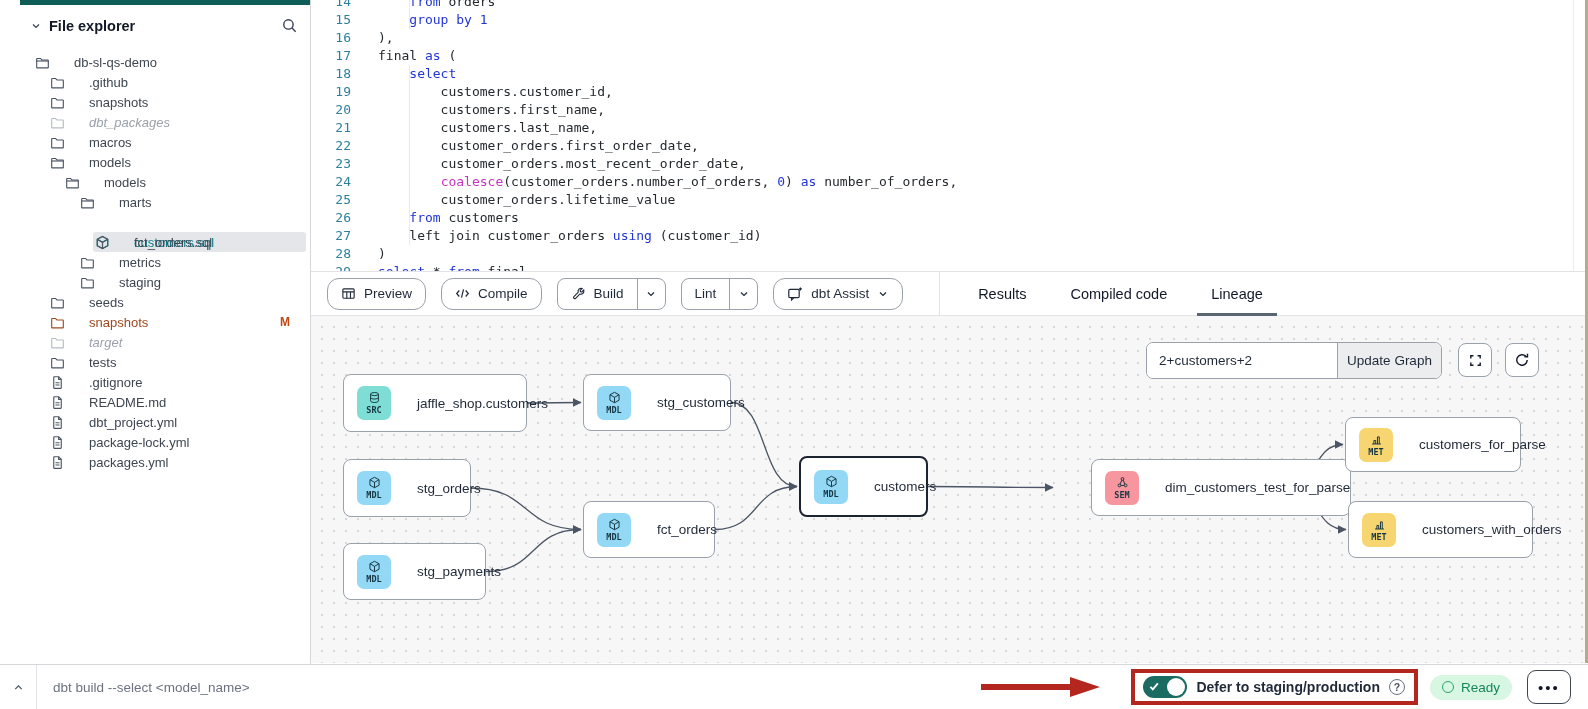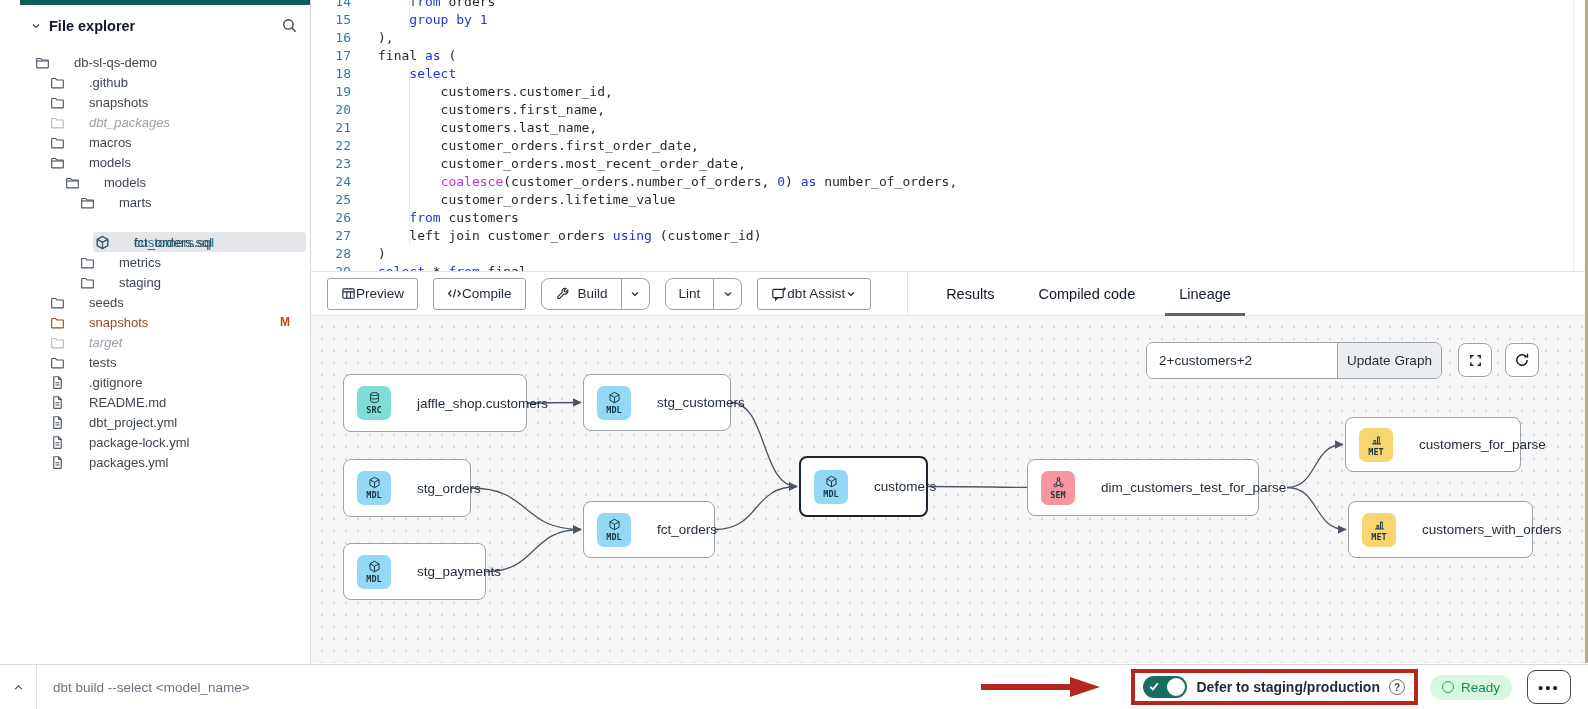--- a/index.html
+++ b/index.html
@@ -42,22 +42,22 @@
   .gut{width:40px;flex:none;text-align:right;color:var(--lineno);user-select:none;}
   .code{padding-left:27px;white-space:pre;color:#24292f;}
   .code .k{color:var(--kw);} .code .m{color:var(--fn);} 
   .guide{position:absolute;width:1px;background:#e9eaec;left:98px;}
   .scrolltrack{position:absolute;top:0;right:14px;width:1px;height:271px;background:#ececef;}
 
   
   .toolbar{position:absolute;left:311px;top:271px;width:1277px;height:45px;background:#fff;
            border-top:1px solid var(--soft);border-bottom:1px solid var(--soft);
            display:flex;align-items:center;padding-left:16px;}
-  .btn{display:flex;align-items:center;gap:0;height:32px;padding:0 13px;border:1px solid var(--border);
-       border-radius:3px;background:#fff;font-size:13.5px;color:#1f2937;cursor:pointer;white-space:nowrap;}
+  .btn{display:flex;align-items:center;gap:8px;height:32px;padding:0 13px;border:1px solid var(--border);
+       border-radius:12px;background:#fff;font-size:13.5px;color:#1f2937;cursor:pointer;white-space:nowrap;}
   .btn svg{color:#1f2937;}
   .tb-gap{margin-right:15px;}
   .split{display:flex;height:32px;border:1px solid var(--border);border-radius:8px;overflow:hidden;background:#fff;}
   .split .seg{display:flex;align-items:center;gap:8px;padding:0 13px;font-size:13.5px;cursor:pointer;}
   .split .chev{width:28px;display:flex;align-items:center;justify-content:center;border-left:1px solid var(--border);cursor:pointer;}
   .tabs{margin-left:36px;align-self:stretch;display:flex;align-items:stretch;border-left:1px solid var(--soft);padding-left:24px;}
   .tab{position:relative;display:flex;align-items:center;padding:0 14px;margin-right:16px;font-size:14.5px;color:#111827;cursor:pointer;white-space:nowrap;}
   .tab.active::after{content:"";position:absolute;left:0;right:0;bottom:-1px;height:3px;background:#5a6472;}
 
   
@@ -572,21 +572,21 @@
       <div class="node selected" style="left: 488px; top: 140px; width: 129px; height: 61px;">
         <span class="badge" style="background: rgb(147, 217, 246);">
           <svg viewBox="0 0 16 16" width="13" height="13" fill="none" stroke="currentColor" stroke-width="1.2">
             <path d="M8 1.6l5.6 3v6.8L8 14.4l-5.6-3V4.6z"></path>
             <path d="M2.4 4.6L8 7.8l5.6-3.2M8 7.8v6.6"></path>
           </svg>
           <span class="bl">MDL</span>
         </span>
         <span class="nlabel">customers</span>
       </div>
-      <div class="node" style="left: 716px; top: 143px; width: 232px; height: 57px;">
+      <div class="node" style="left: 780px; top: 143px; width: 260px; height: 57px;">
         <span class="badge" style="background: rgb(248, 150, 159);">
           <svg viewBox="0 0 16 16" width="13" height="13" fill="none" stroke="currentColor" stroke-width="1.2">
             <circle cx="8" cy="3.6" r="1.7"></circle>
             <circle cx="4.2" cy="11.6" r="1.7"></circle>
             <circle cx="11.8" cy="11.6" r="1.7"></circle>
             <path d="M7.2 5.1L5 10M8.8 5.1L11 10M5.9 11.6h4.2"></path>
           </svg>
           <span class="bl">SEM</span>
         </span>
         <span class="nlabel">dim_customers_test_for_parse</span>

